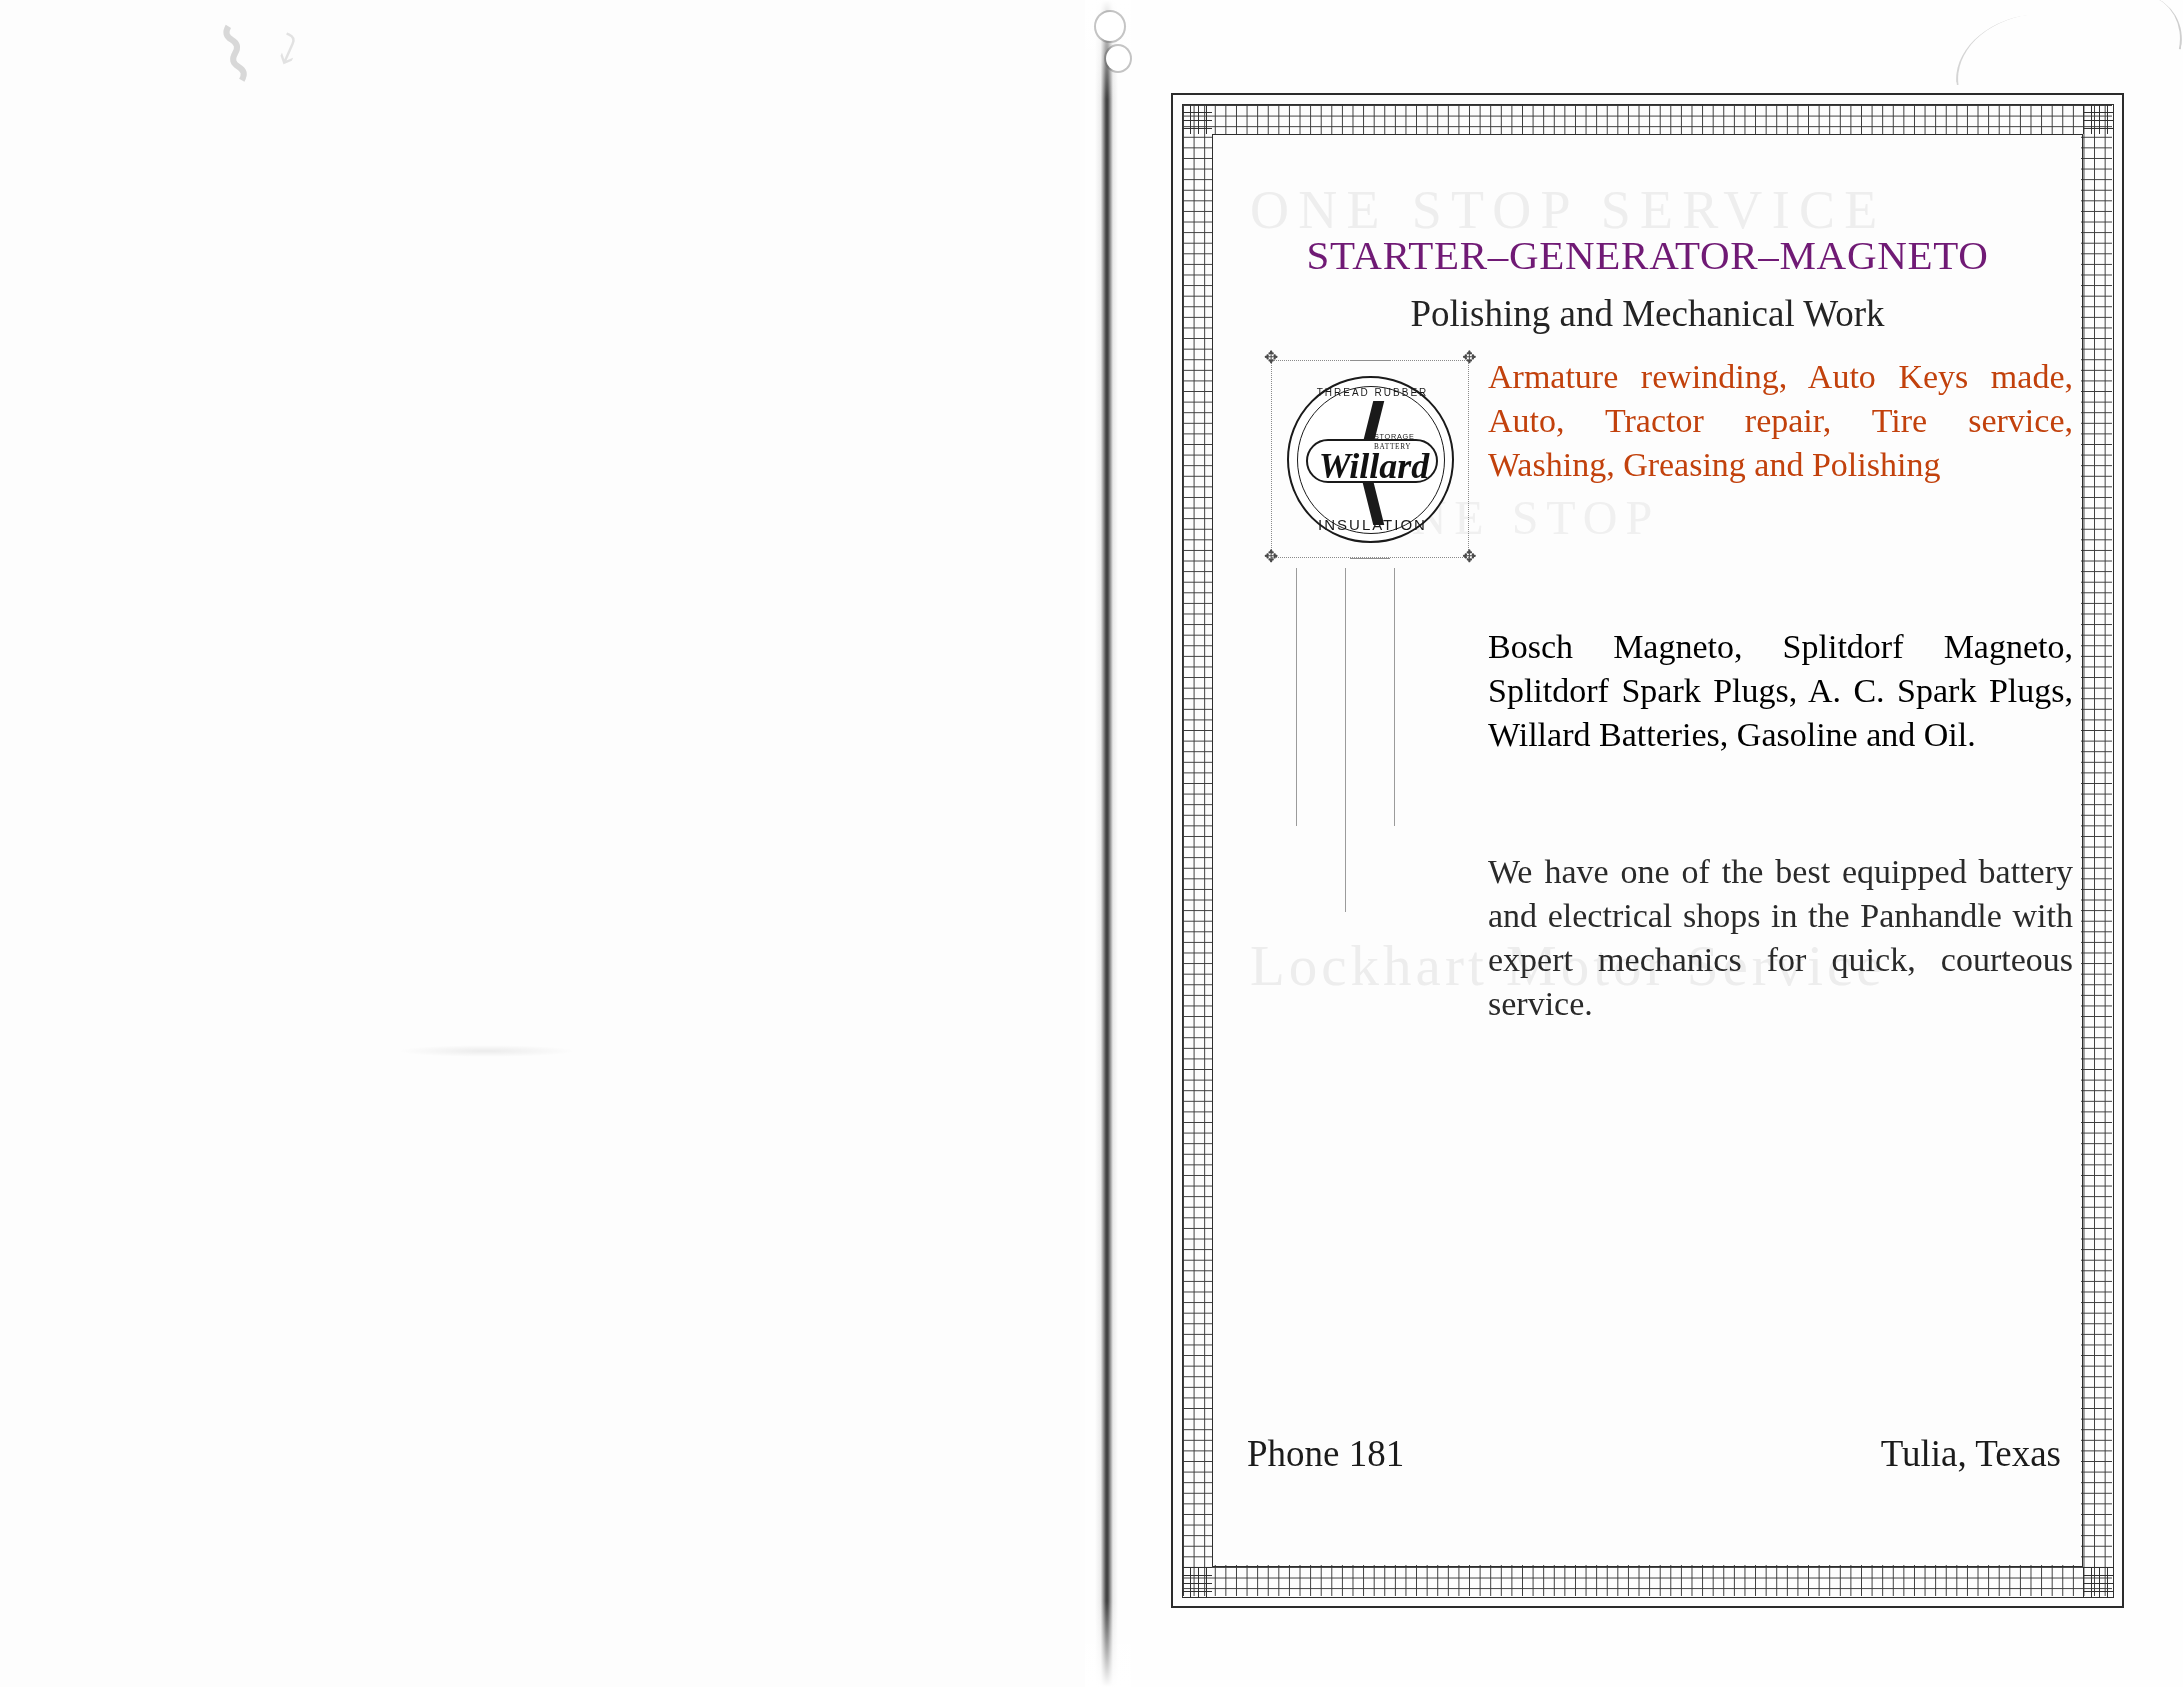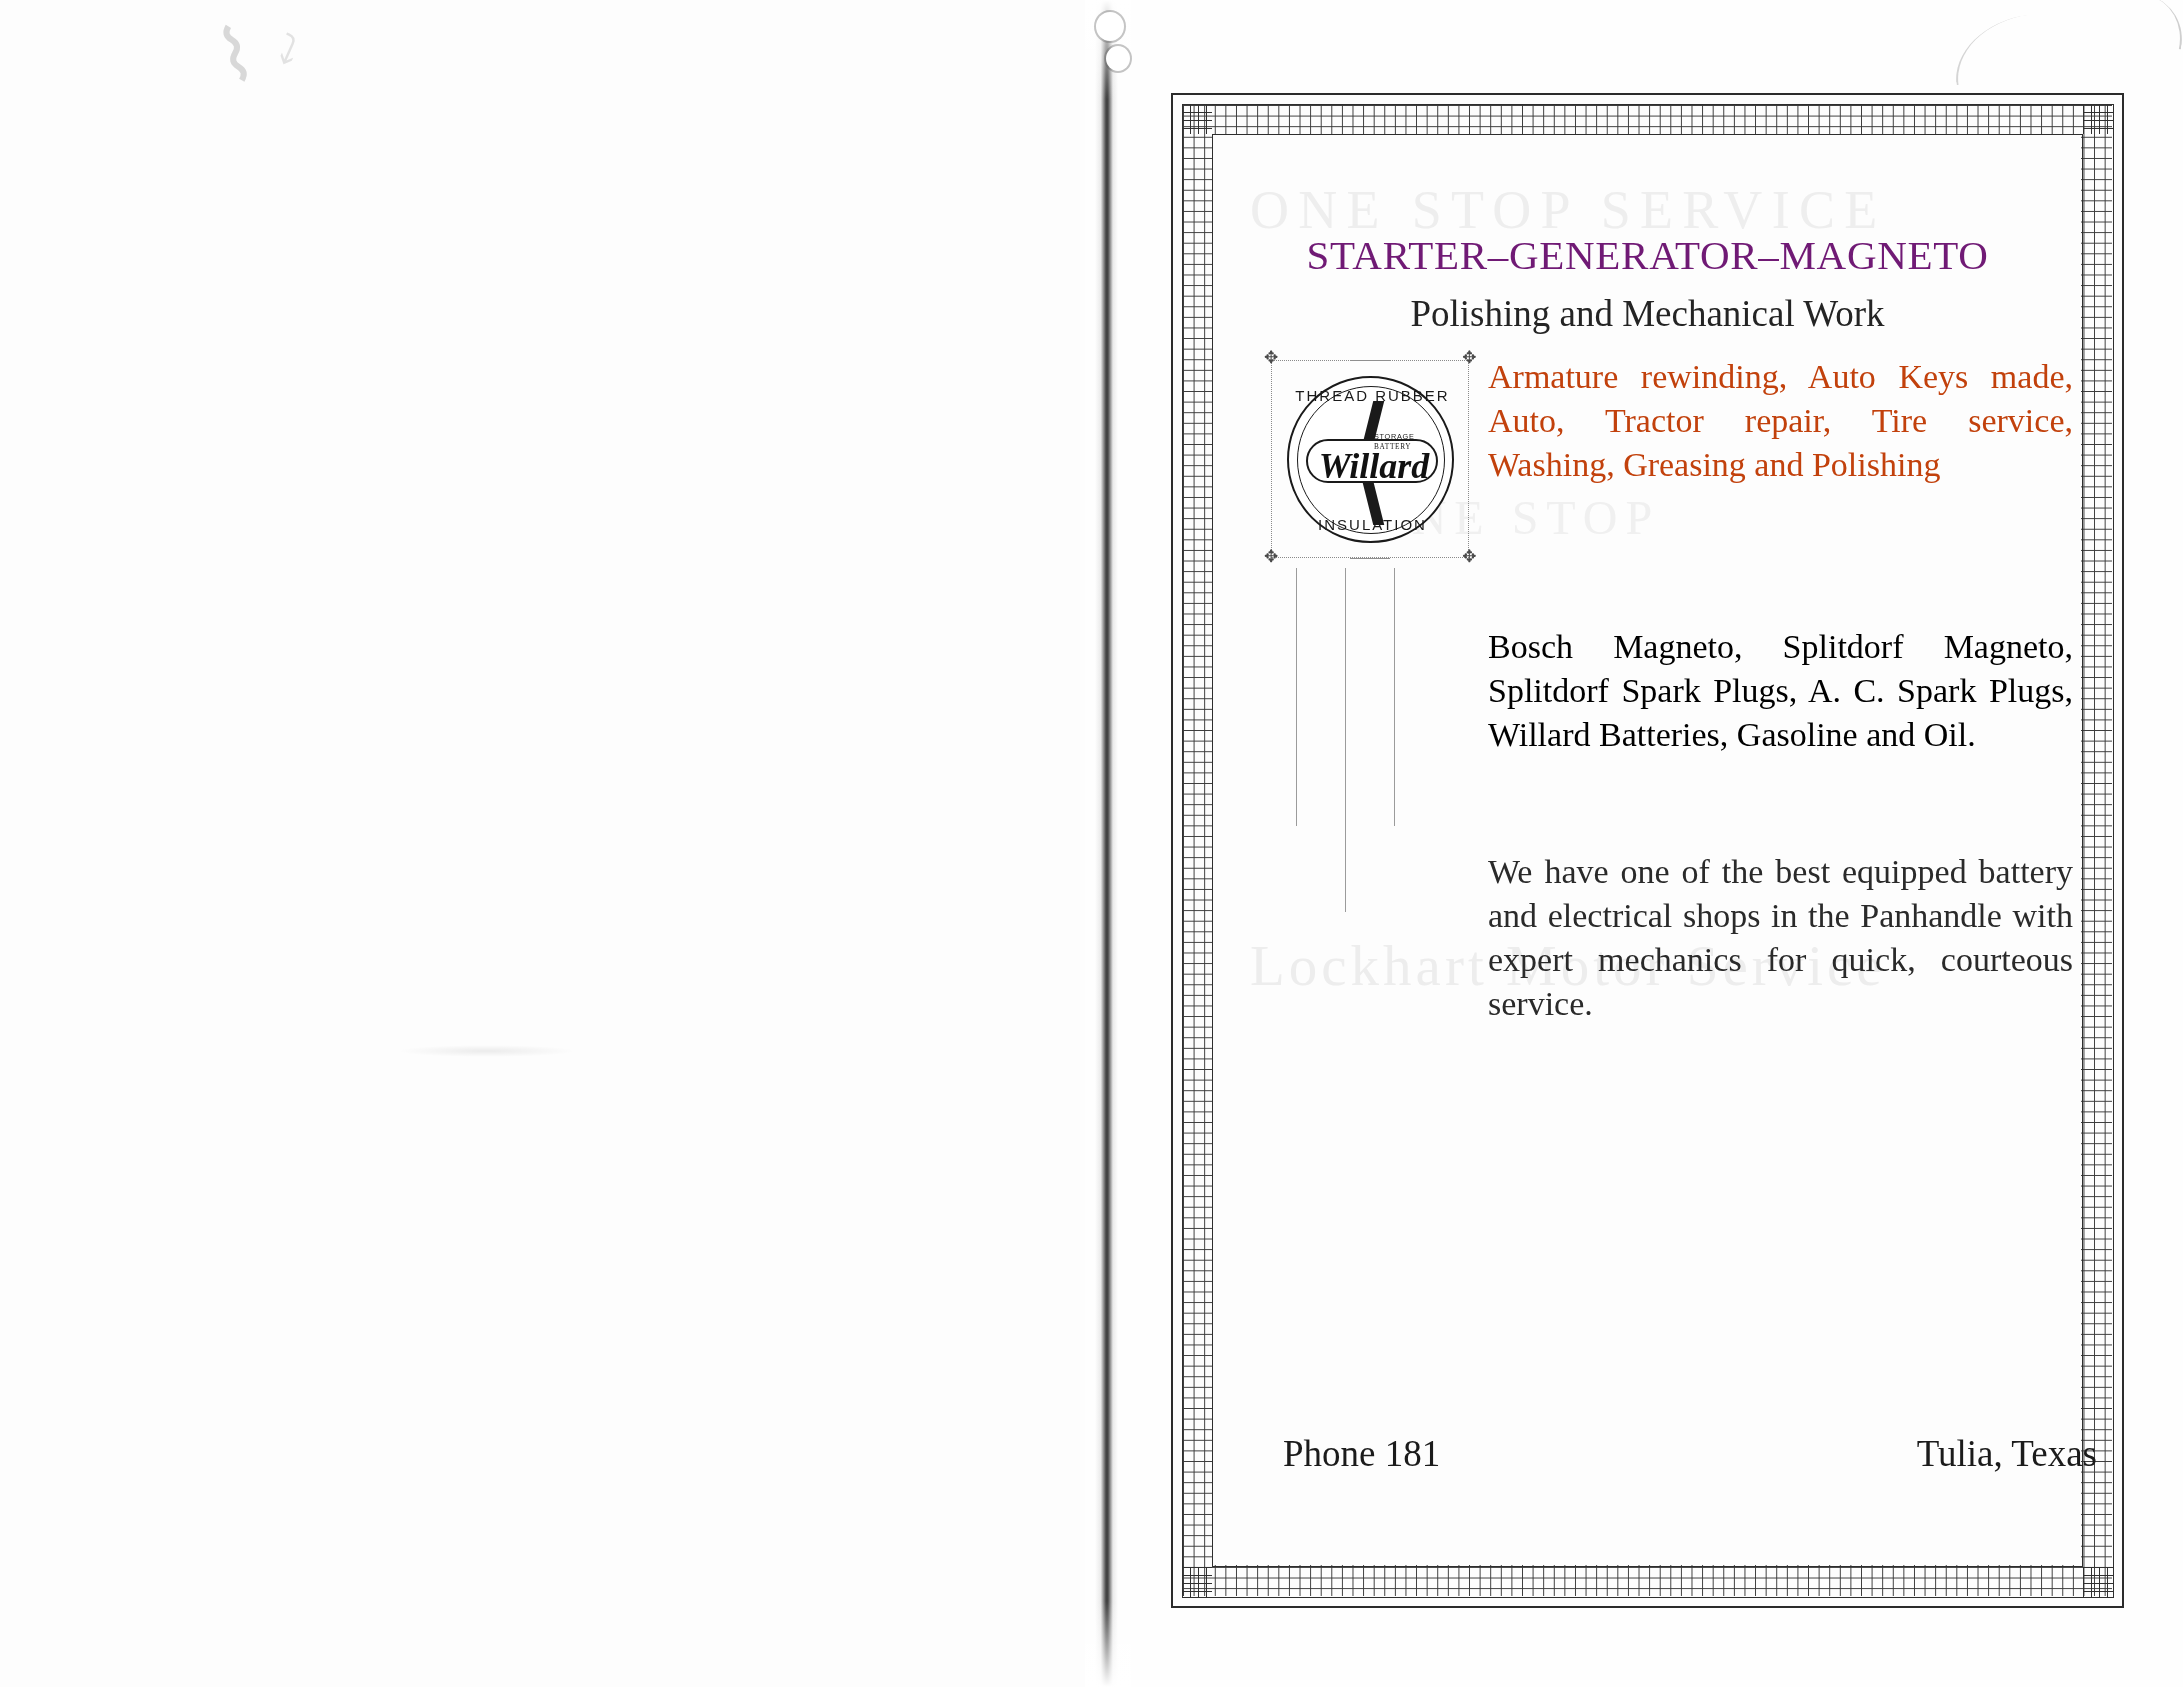--- a/index.html
+++ b/index.html
@@ -262,21 +262,21 @@
     width: 148px; height: 148px;
     border-radius: 50%;
     border: 1.3px solid #1a1a1a;
     box-sizing: border-box;
   }
   #logo-top-arc {
     position: absolute;
     left: 0; top: 9.3px;
     width: 167px;
     text-align: center;
-    font-size: 15px;
+    font-size: 10px;
     letter-spacing: 2px;
     color: #1a1a1a;
     font-family: "Liberation Sans", sans-serif;
   }
   #logo-bot-arc {
     position: absolute;
     left: 0; bottom: 8px;
     width: 167px;
     text-align: center;
     font-size: 15px;
@@ -371,21 +371,20 @@
 
   #footer {
     position: absolute;
     left: 24px; top: 1287px;
     width: 814px;
     display: flex;
     justify-content: space-between;
     align-items: flex-start;
     font-size: 37px;
     color: #1b1b1b;
-    margin-left: 36px;
   }
 </style>
 </head>
 <body>
 
 <div id="page">
 
   <div id="left-page">
     <span class="scan-speck" id="speck-a">⌇</span>
     <span class="scan-speck" id="speck-b">⤵</span>

